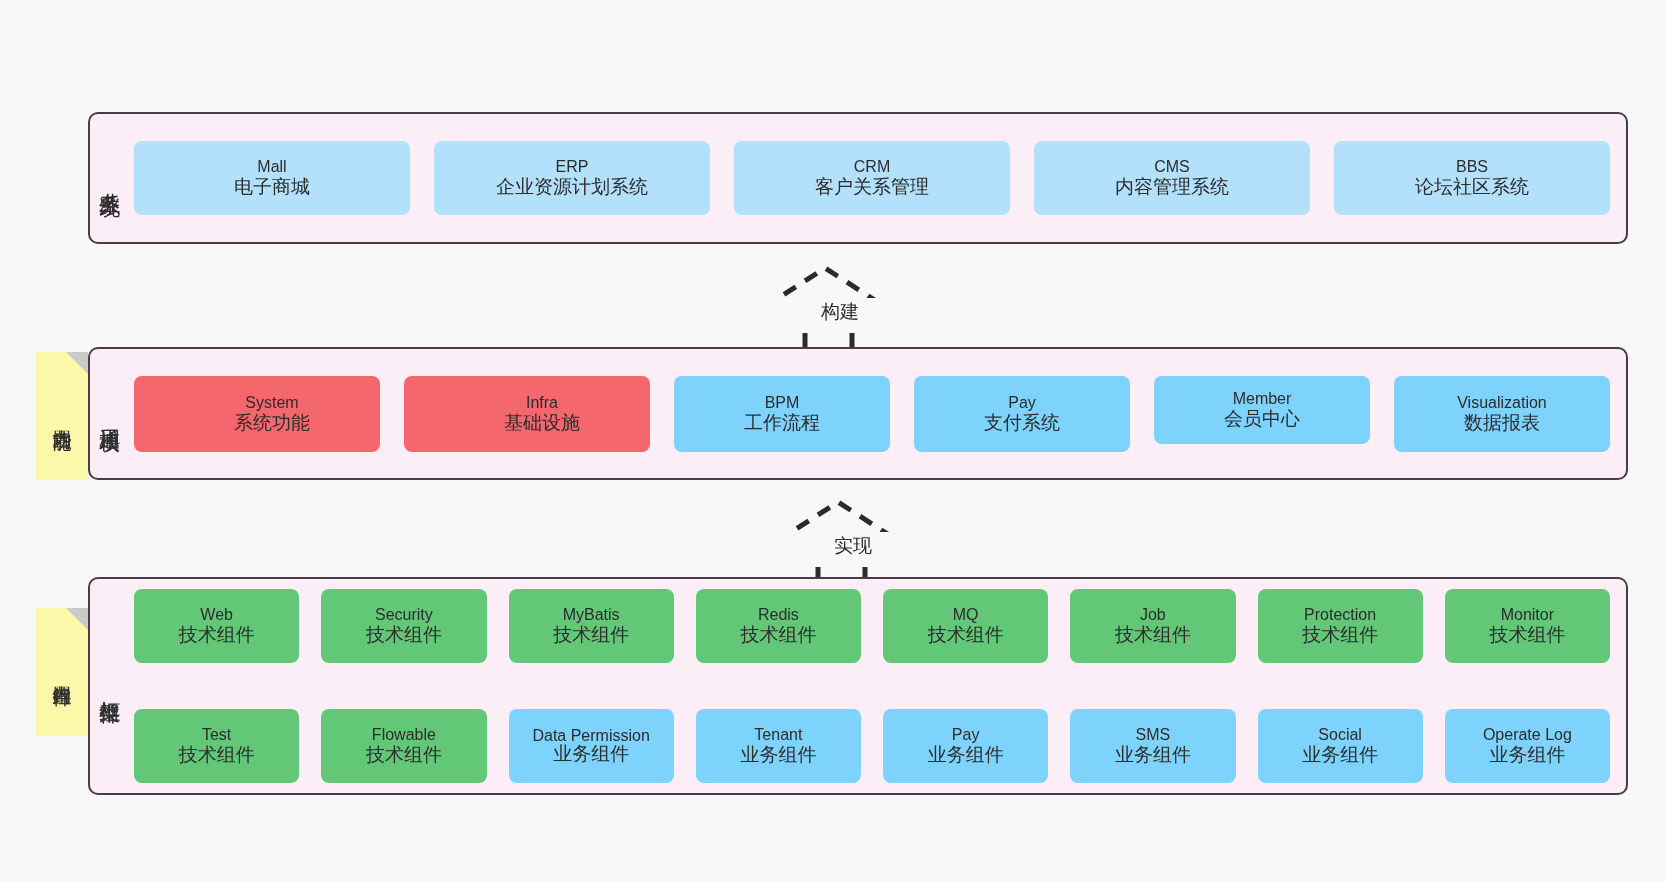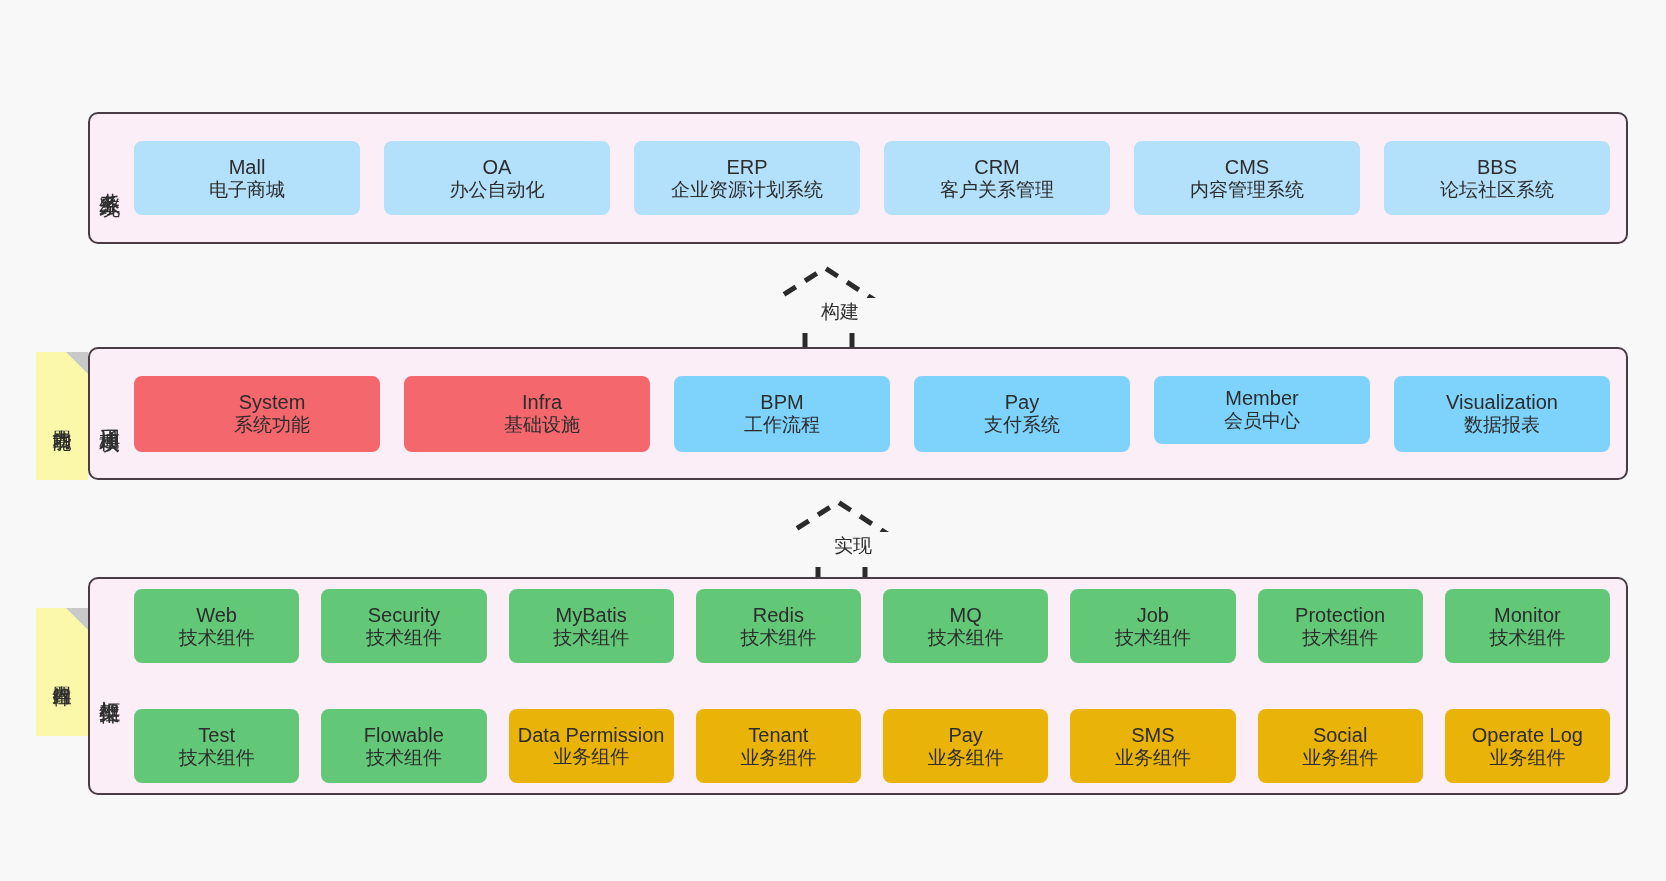--- a/index.html
+++ b/index.html
@@ -59,29 +59,29 @@
     display: flex;
     flex-direction: column;
     align-items: center;
     justify-content: center;
     text-align: center;
     color: #2c2c2c;
     line-height: 1.2;
     padding: 4px 6px;
     user-select: none;
   }
-  .cell .en { font-size: 20px; }
+  .cell .en { font-size: 16px; }
   .cell .cn { font-size: 19px; }
 
   
   .c-blue       { background: #b3e0fb; }
   .c-red        { background: #f4676d; padding-left: 36px; }
   .c-pink       { background: #7dd3fc; }
   .c-green      { background: #62c878; }
-  .c-lightgreen { background: #eab308; }
+  .c-lightgreen { background: #7dd3fc; }
 
   
   .note {
     position: absolute;
     background: #fbf8a9;
     color: #2c2c2c;
     font-size: 19px;
     letter-spacing: 1px;
     line-height: 1.25;
     display: flex;
@@ -124,24 +124,20 @@
 
 <div id="canvas">
 
   <div class="layer" id="layer-business" style="left:88px; top:112px; width:1540px; height:132px;">
     <div class="layer-title">业务系统</div>
     <div class="layer-body">
       <div class="row">
         <div class="cell c-blue" style="height:74px;">
           <span class="en">Mall</span>
           <span class="cn">电子商城</span>
-        </div>
-        <div class="cell c-blue" style="height:74px;">
-          <span class="en">OA</span>
-          <span class="cn">办公自动化</span>
         </div>
         <div class="cell c-blue" style="height:74px;">
           <span class="en">ERP</span>
           <span class="cn">企业资源计划系统</span>
         </div>
         <div class="cell c-blue" style="height:74px;">
           <span class="en">CRM</span>
           <span class="cn">客户关系管理</span>
         </div>
         <div class="cell c-blue" style="height:74px;">

